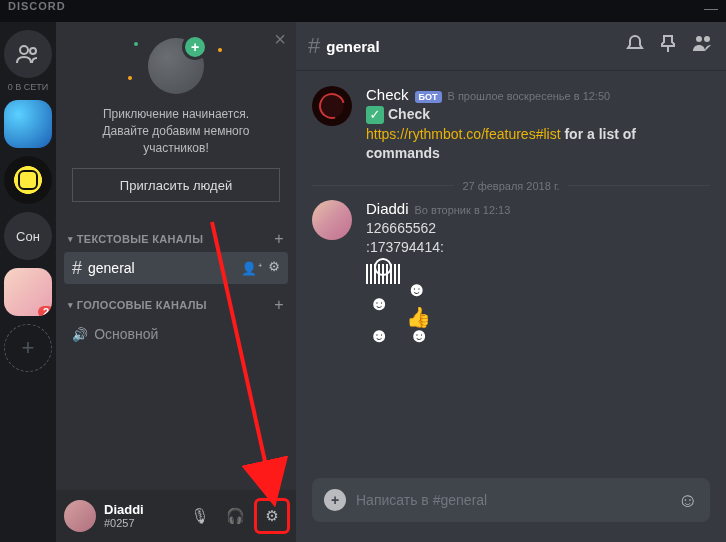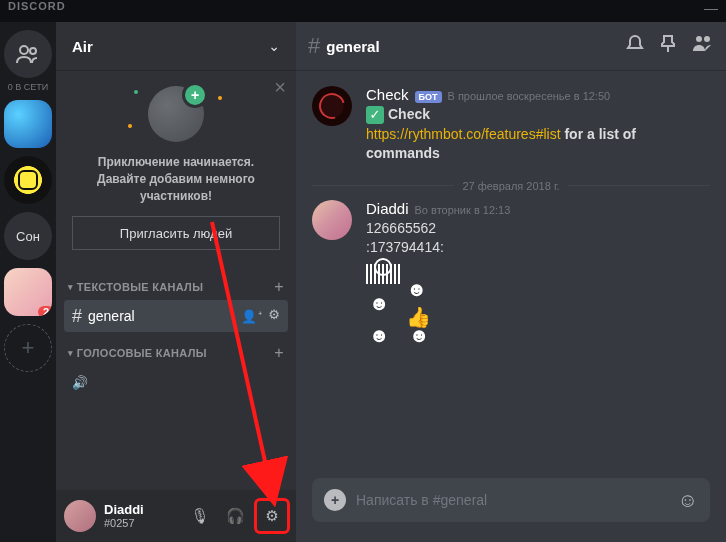--- a/index.html
+++ b/index.html
@@ -26,21 +26,21 @@
 
 .sidebar { width: 240px; background: #2f3136; display: flex; flex-direction: column; }
 .server-header { height: 48px; display:flex; align-items:center; padding: 0 16px; box-shadow: 0 1px 0 rgba(0,0,0,0.2); cursor:pointer;}
 .server-header-name { color:#fff; font-weight:600; font-size:15px; flex:1;}
 .chev-down { color:#dcddde;}
 .invite-card { padding: 16px; display:flex; flex-direction:column; align-items:center; position:relative;}
 .invite-close { position:absolute; top:6px; right:10px; color:#72767d; font-size:20px; cursor:pointer; font-weight:300;}
 .invite-avatar { width:56px;height:56px;border-radius:50%;background:radial-gradient(circle at 35% 35%, #6a6d72, #4a4d52);position:relative;margin-bottom:12px;}
 .invite-avatar::after{content:"+";position:absolute;top:-4px;right:-4px;width:20px;height:20px;background:#43b581;border-radius:50%;color:#fff;display:flex;align-items:center;justify-content:center;font-weight:700;font-size:14px;border:3px solid #2f3136;}
 .sparkle{position:absolute;width:4px;height:4px;background:#43b581;border-radius:50%;}
-.invite-text{color:#b9bbbe;font-size:12px;text-align:center;line-height:1.4;margin-bottom:12px;font-weight:bold;}
+.invite-text{color:#b9bbbe;font-size:12px;text-align:center;line-height:1.4;margin-bottom:12px;}
 .invite-btn{width:100%;height:34px;background:transparent;border:1px solid #4f545c;color:#dcddde;font-size:13px;cursor:pointer;}
 
 .channels{flex:1;overflow:auto;padding:0 8px;}
 .cat-header{display:flex;align-items:center;color:#8e9297;font-size:11px;font-weight:600;letter-spacing:0.3px;padding:12px 4px 4px;cursor:pointer;text-transform:uppercase;}
 .cat-header .chev{font-size:9px;margin-right:4px;}
 .cat-header .plus{margin-left:auto;font-size:16px;font-weight:400;}
 .channel{display:flex;align-items:center;height:32px;padding:0 8px;border-radius:4px;color:#8e9297;cursor:pointer;gap:6px;}
 .channel.active{background:rgba(79,84,92,0.6);color:#fff;}
 .channel .hash{font-size:18px;color:#72767d;}
 .channel.active .hash{color:#dcddde;}
@@ -121,24 +121,20 @@
       <div class="server-item">
           <span class="srv-text">Сон</span>
         </div>
       <div class="server-item round-square srv-pink">
         <span class="srv-badge">2</span>
       </div>
       <div class="server-add">+</div>
     </div>
 
     <div class="sidebar">
-      <div class="server-header">
-        <span class="server-header-name">Air</span>
-        <span class="chev-down">⌄</span>
-      </div>
 
       <div class="invite-card">
         <span class="invite-close">×</span>
         <div style="position:relative">
           <div class="invite-avatar"></div>
           <span class="sparkle" style="top:4px;left:-14px"></span>
           <span class="sparkle" style="top:38px;left:-20px;background:#faa61a"></span>
           <span class="sparkle" style="top:10px;right:-18px;background:#faa61a"></span>
         </div>
         <div class="invite-text">
@@ -163,20 +159,21 @@
             <span>⚙</span>
           </span>
         </div>
         <div class="cat-header">
           <span class="chev">▾</span>
           <span>ГОЛОСОВЫЕ КАНАЛЫ</span>
           <span class="plus">+</span>
         </div>
         <div class="channel">
           <span class="voice-icon">🔊</span>
+          <span class="ch-name">Основной</span>
         </div>
       </div>
 
       <div class="user-footer">
         <div class="user-avatar"></div>
         <div class="user-info">
           <div class="user-name">Diaddi</div>
           <div class="user-tag">#0257</div>
         </div>
         <div class="footer-icons">

